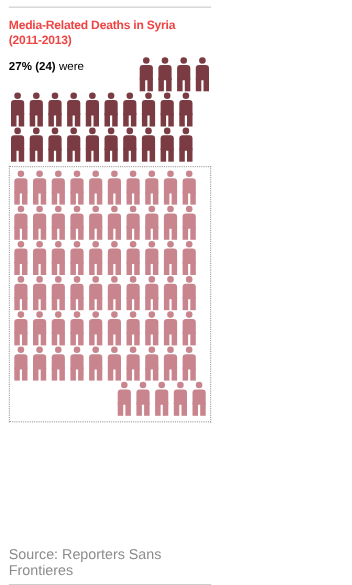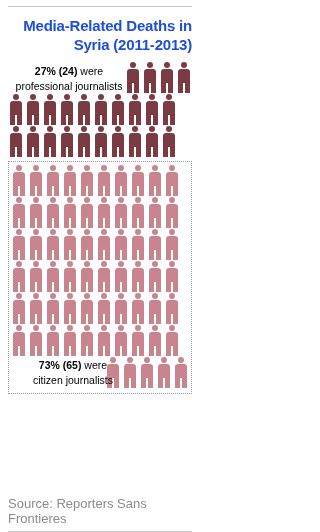--- a/index.html
+++ b/index.html
@@ -21,34 +21,32 @@
     position: relative;
     box-sizing: border-box;
     padding: 0 8px;
   }
   .rule-top {
     height: 1px;
     background: #c8c8c8;
     margin: 6px 0 0 0;
   }
   .title {
-    font-size: 15px;
+    font-size: 11px;
     font-weight: bold;
     line-height: 1.28;
     letter-spacing: -0.2px;
     margin: 9px 0 0 0;
-    color: #1d4ed8;
-    text-align: right;
+    color: #ef4444;
   }
 
   
   .chart {
     position: relative;
     margin-top: 8px;
-    text-align: center;
   }
 
   .rowset { display: block; }
   .prow {
     display: flex;
     justify-content: flex-end;
     gap: 1px;
     margin-bottom: 1px;
   }
   .prow.left { justify-content: flex-start; }
@@ -154,21 +152,20 @@
 
   <div class="rule-top"></div>
 
   <div class="title">Media-Related Deaths in Syria (2011-2013)</div>
 
   <div class="chart">
 
     <div class="dark-block">
       <div class="dark-label label">
         <b>27% (24)</b><span> were</span><br>
-        <span>professional journalists</span>
       </div>
       <div class="rowset dark" id="dark-rows">
           <div class="prow">
             <div class="fig">
               <span class="head"></span>
               <span class="body"></span>
               <span class="legL"></span>
               <span class="legR"></span>
             </div>
             <div class="fig">
@@ -717,24 +714,20 @@
               <span class="legR"></span>
             </div>
             <div class="fig">
               <span class="head"></span>
               <span class="body"></span>
               <span class="legL"></span>
               <span class="legR"></span>
             </div>
           </div>
         </div>
-      <div class="pink-label label">
-        <b>73% (65)</b><span> were</span><br>
-        <span>citizen journalists</span>
-      </div>
     </div>
 
   </div>
 
   <div class="footer">
     <div class="source">Source: Reporters Sans Frontieres</div>
     <div class="rule-bottom"></div>
   </div>
 
 </div>

